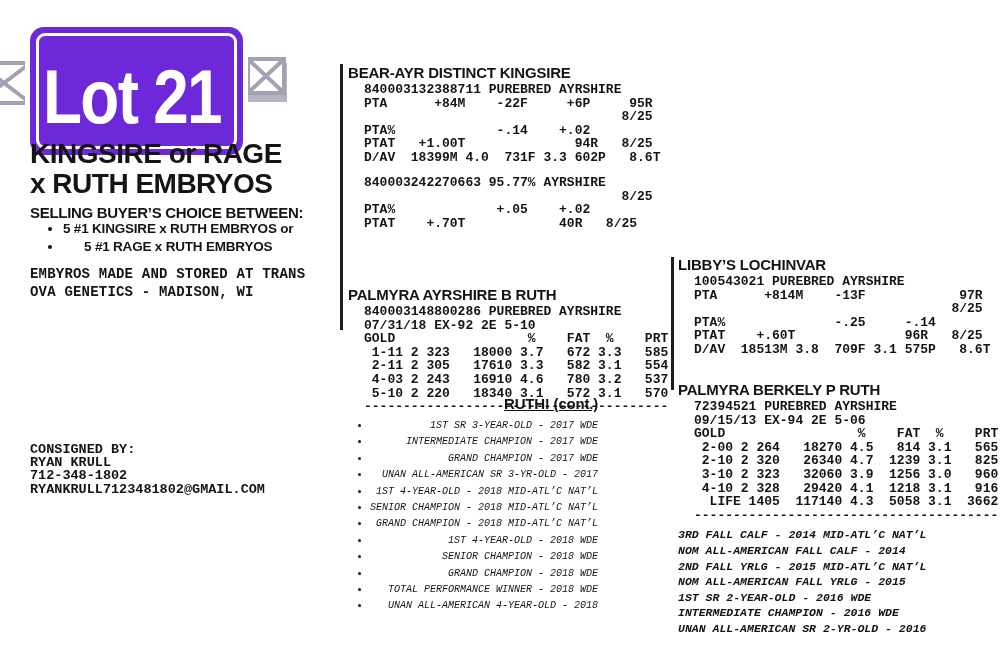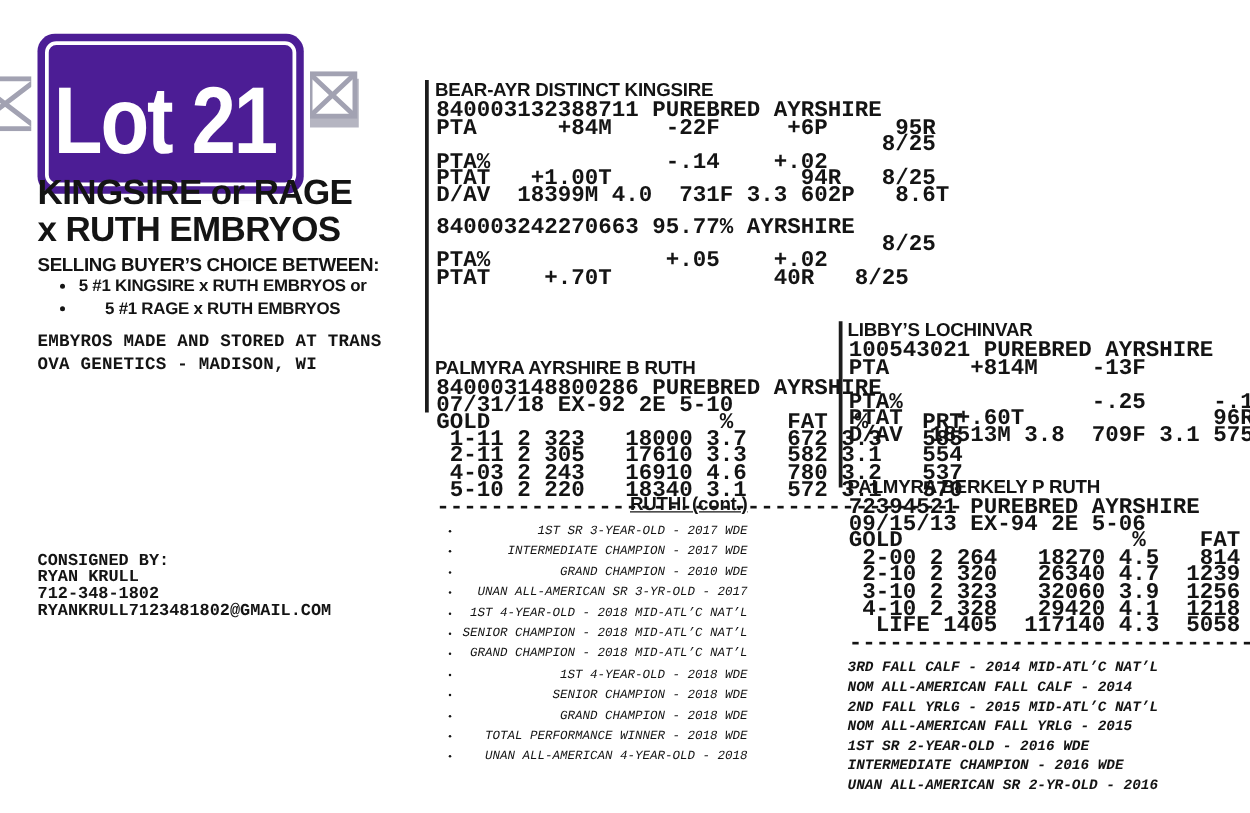--- a/index.html
+++ b/index.html
@@ -8,21 +8,21 @@
     position:relative;width:1000px;height:650px;background:#ffffff;
     overflow:hidden;font-family:"Liberation Sans",sans-serif;color:#141414;
   }
   
   .guardrail-bar{position:absolute;left:0;top:63px;width:287px;height:39px;background:#b5b5c1;}
   .crossbuck{position:absolute;}
   .crossbuck-left{left:-24px;top:61px;}
   .crossbuck-right{left:246px;top:57px;}
   .lot-sign{
     position:absolute;left:30px;top:27px;width:213px;height:128px;
-    background:#4c1d95;border-radius:14px;
+    background:#6d28d9;border-radius:14px;
     box-shadow:0 0 0 5px #ffffff,0 3px 3px rgba(0,0,0,0.25);
   }
   .lot-sign-inner{
     position:absolute;left:6px;top:6px;right:6px;bottom:6px;
     border:3px solid #ffffff;border-radius:9px;
   }
   .lot-sign-text{
     position:absolute;left:13px;top:32px;
     font-size:76px;font-weight:bold;color:#ffffff;line-height:1;
     letter-spacing:-2px;transform:scaleX(0.84);transform-origin:left top;
@@ -67,23 +67,23 @@
   .sec-mid-dam{left:348px;top:286px;}
   .sec-ruth{left:348px;top:395px;text-align:right;}
   .sec-right-sire{left:678px;top:256px;}
   .sec-right-dam{left:678px;top:381px;}
   .animal-name{
     font-size:15px;font-weight:bold;letter-spacing:-0.2px;margin:0 0 2px 0;
     white-space:nowrap;
   }
   .animal-name.underlined{text-decoration:underline;}
   pre.stats{
-    margin:2px 0 0 1px;
-    font-family:"Liberation Mono","DejaVu Sans Mono",monospace;
-    font-size:18px;line-height:13.6px;font-weight:bold;
+    margin:2px 0 0 16px;
+    font-family:"Liberation Mono","DejaVu Sans Mono",monospace;
+    font-size:13px;line-height:13.6px;font-weight:bold;
   }
   .award-list{
     margin:6px 0 0 0;padding:0 0 0 22px;
   }
   .award-list li{
     font-family:"Liberation Mono","DejaVu Sans Mono",monospace;
     font-size:10px;line-height:16.4px;font-weight:normal;font-style:italic;
     white-space:nowrap;
   }
   .achievement-list{
@@ -161,21 +161,21 @@
  4-03 2 243   16910 4.6   780 3.2   537
  5-10 2 220   18340 3.1   572 3.1   570
 ---------------------------------------</pre>
   </div>
 
   <div class="ped-section sec-ruth">
     <div class="animal-name underlined">RUTH! (cont.)</div>
     <ul class="award-list">
         <li>1ST SR 3-YEAR-OLD - 2017 WDE</li>
         <li>INTERMEDIATE CHAMPION - 2017 WDE</li>
-        <li>GRAND CHAMPION - 2010 WDE</li>
+        <li>GRAND CHAMPION - 2017 WDE</li>
         <li>UNAN ALL-AMERICAN SR 3-YR-OLD - 2017</li>
         <li>1ST 4-YEAR-OLD - 2018 MID-ATL’C NAT’L</li>
         <li>SENIOR CHAMPION - 2018 MID-ATL’C NAT’L</li>
         <li>GRAND CHAMPION - 2018 MID-ATL’C NAT’L</li>
         <li>1ST 4-YEAR-OLD - 2018 WDE</li>
         <li>SENIOR CHAMPION - 2018 WDE</li>
         <li>GRAND CHAMPION - 2018 WDE</li>
         <li>TOTAL PERFORMANCE WINNER - 2018 WDE</li>
         <li>UNAN ALL-AMERICAN 4-YEAR-OLD - 2018</li>
       </ul>

